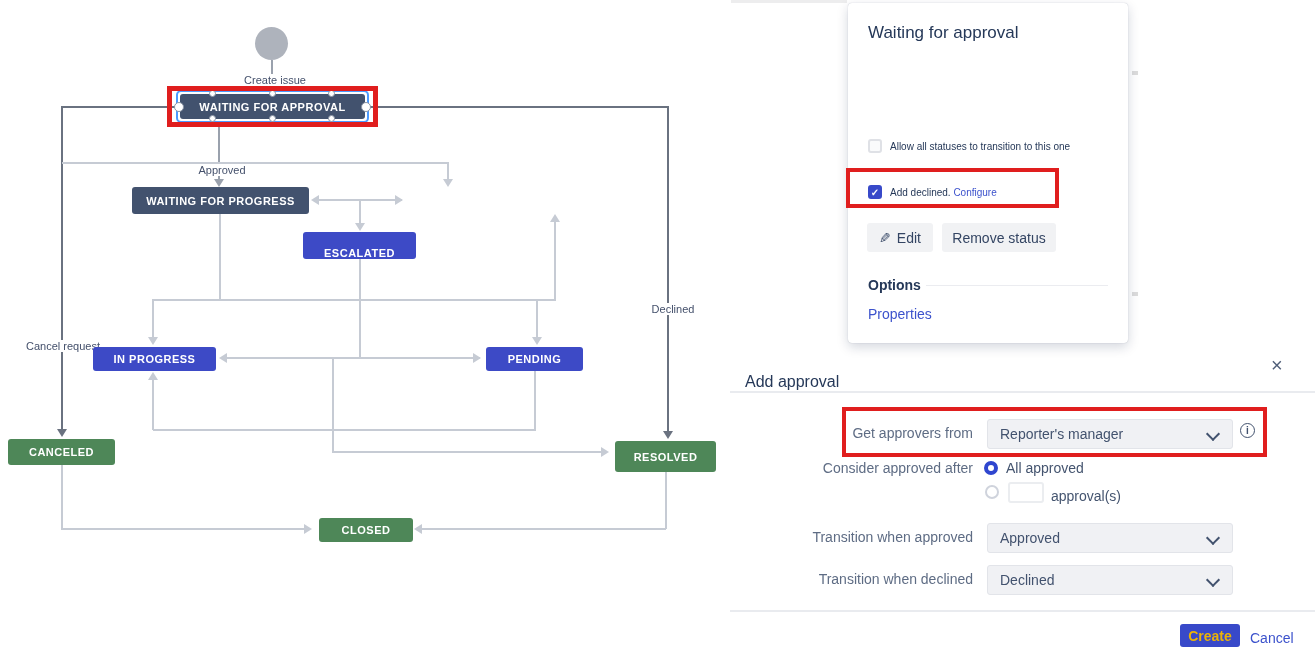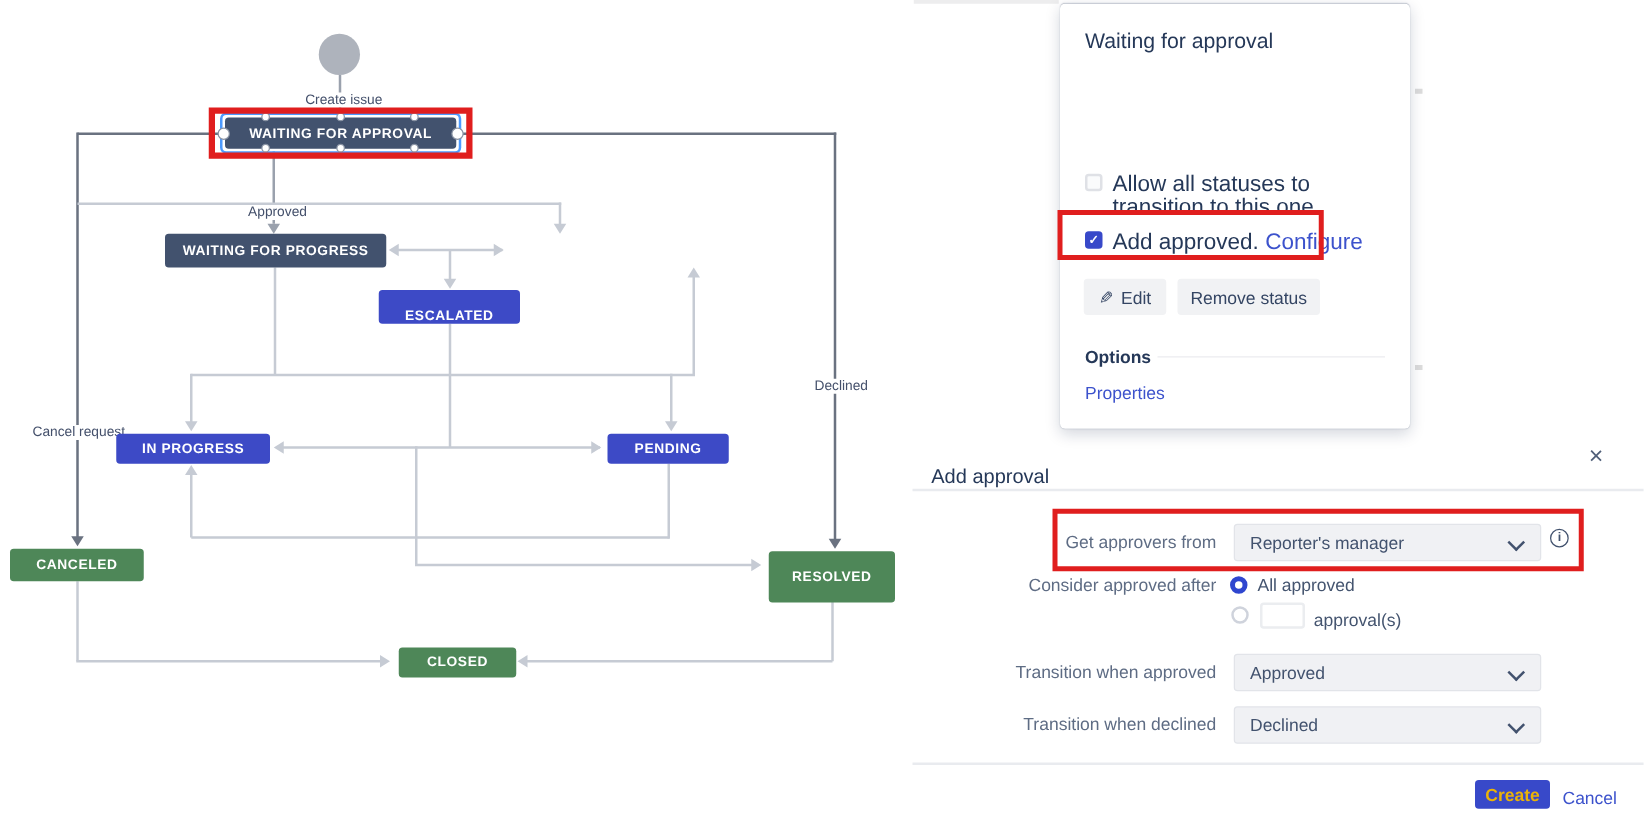--- a/index.html
+++ b/index.html
@@ -34,21 +34,21 @@
   .tlabel{position:absolute;font-size:11px;color:#44506B;background:#fff;padding:0 3px;white-space:nowrap;z-index:5;}
   
   .card{position:absolute;left:848px;top:3px;width:280px;height:340px;background:#fff;border-radius:4px;
         box-shadow:0 0 1px rgba(9,30,66,.3),0 4px 12px rgba(9,30,66,.18);}
   .card-title{position:absolute;left:20px;top:20px;font-size:17px;font-weight:500;color:#253858;}
   .card-desc{position:absolute;left:20px;top:52px;width:242px;font-size:14px;line-height:20px;color:#1B2B4D;}
   .card-desc b{font-weight:bold;}
   .chk-row{position:absolute;left:20px;display:flex;}
   .chk{width:14px;height:14px;border:2px solid #DFE1E6;border-radius:3px;background:#FAFBFC;box-sizing:border-box;flex:none;margin-top:1px;}
   .chk.on{background:#3849C9;border-color:#3849C9;color:#fff;font-size:10px;font-weight:bold;line-height:11px;text-align:center;}
-  .chk-label{margin-left:8px;font-size:18px;line-height:18px;color:#253858;}
+  .chk-label{margin-left:8px;font-size:10px;line-height:18px;color:#253858;}
   .lnk{color:#3C52CC;cursor:pointer;}
   .btn{position:absolute;height:29px;background:#F1F2F4;border-radius:3px;display:flex;align-items:center;justify-content:center;
        font-size:14px;color:#344563;cursor:pointer;}
   .opt-head{position:absolute;left:20px;top:274px;font-size:14px;font-weight:bold;color:#253858;}
   .opt-line{position:absolute;left:78px;top:282px;width:182px;height:1px;background:#EBECF0;}
   .props{position:absolute;left:20px;top:303px;font-size:14px;}
   
   .dlg-title{position:absolute;left:745px;top:373px;font-size:16px;font-weight:500;color:#253858;}
   .dlg-close{position:absolute;left:1271px;top:354px;font-size:20px;color:#505F79;cursor:pointer;}
   .divider{position:absolute;height:2px;background:#E9EBEF;left:730px;width:585px;}
@@ -150,21 +150,21 @@
     </div>
     <div class="node blue" style="left: 93px; top: 347px; width: 123px; height: 24px; z-index: 10;">
       <span class="nlabel">IN PROGRESS</span>
     </div>
     <div class="node blue" style="left: 486px; top: 347px; width: 97px; height: 24px; z-index: 10;">
       <span class="nlabel">PENDING</span>
     </div>
     <div class="node green" style="left: 8px; top: 439px; width: 107px; height: 26px; z-index: 10;">
       <span class="nlabel">CANCELED</span>
     </div>
-    <div class="node green" style="left: 615px; top: 441px; width: 101px; height: 41px; z-index: 10;">
+    <div class="node green" style="left: 615px; top: 441px; width: 101px; height: 31px; z-index: 10;">
       <span class="nlabel">RESOLVED</span>
     </div>
     <div class="node green" style="left: 319px; top: 518px; width: 94px; height: 24px; z-index: 10;">
       <span class="nlabel">CLOSED</span>
     </div>
     <div class="tlabel" style="left: 192px; top: 164px; width: 54px; text-align: center;">Approved</div>
     <div class="tlabel" style="left: 18px; top: 340px; width: 84px; text-align: center;">Cancel request</div>
     <div class="tlabel" style="left: 645px; top: 303px; width: 50px; text-align: center;">Declined</div>
   </div>
 
@@ -176,21 +176,21 @@
   <div class="card-title">Waiting for approval</div>
 
   <div class="chk-row" style="top:135px;width:246px">
     <div class="chk"></div>
     <div class="chk-label">Allow all statuses to transition to this one</div>
   </div>
 
   <div class="chk-row" style="top:181px">
     <div class="chk on">✓</div>
     <div class="chk-label">
-      <span>Add approved.</span>
+      <span>Add declined.</span>
       <span class="lnk">Configure</span>
     </div>
   </div>
 
   <div class="btn" style="left:19px;top:220px;width:66px">
     <span style="margin-right:6px;transform:scaleX(-1);display:inline-block">✎</span>
     <span>Edit</span>
   </div>
   <div class="btn" style="left:94px;top:220px;width:114px">
     <span>Remove status</span>

